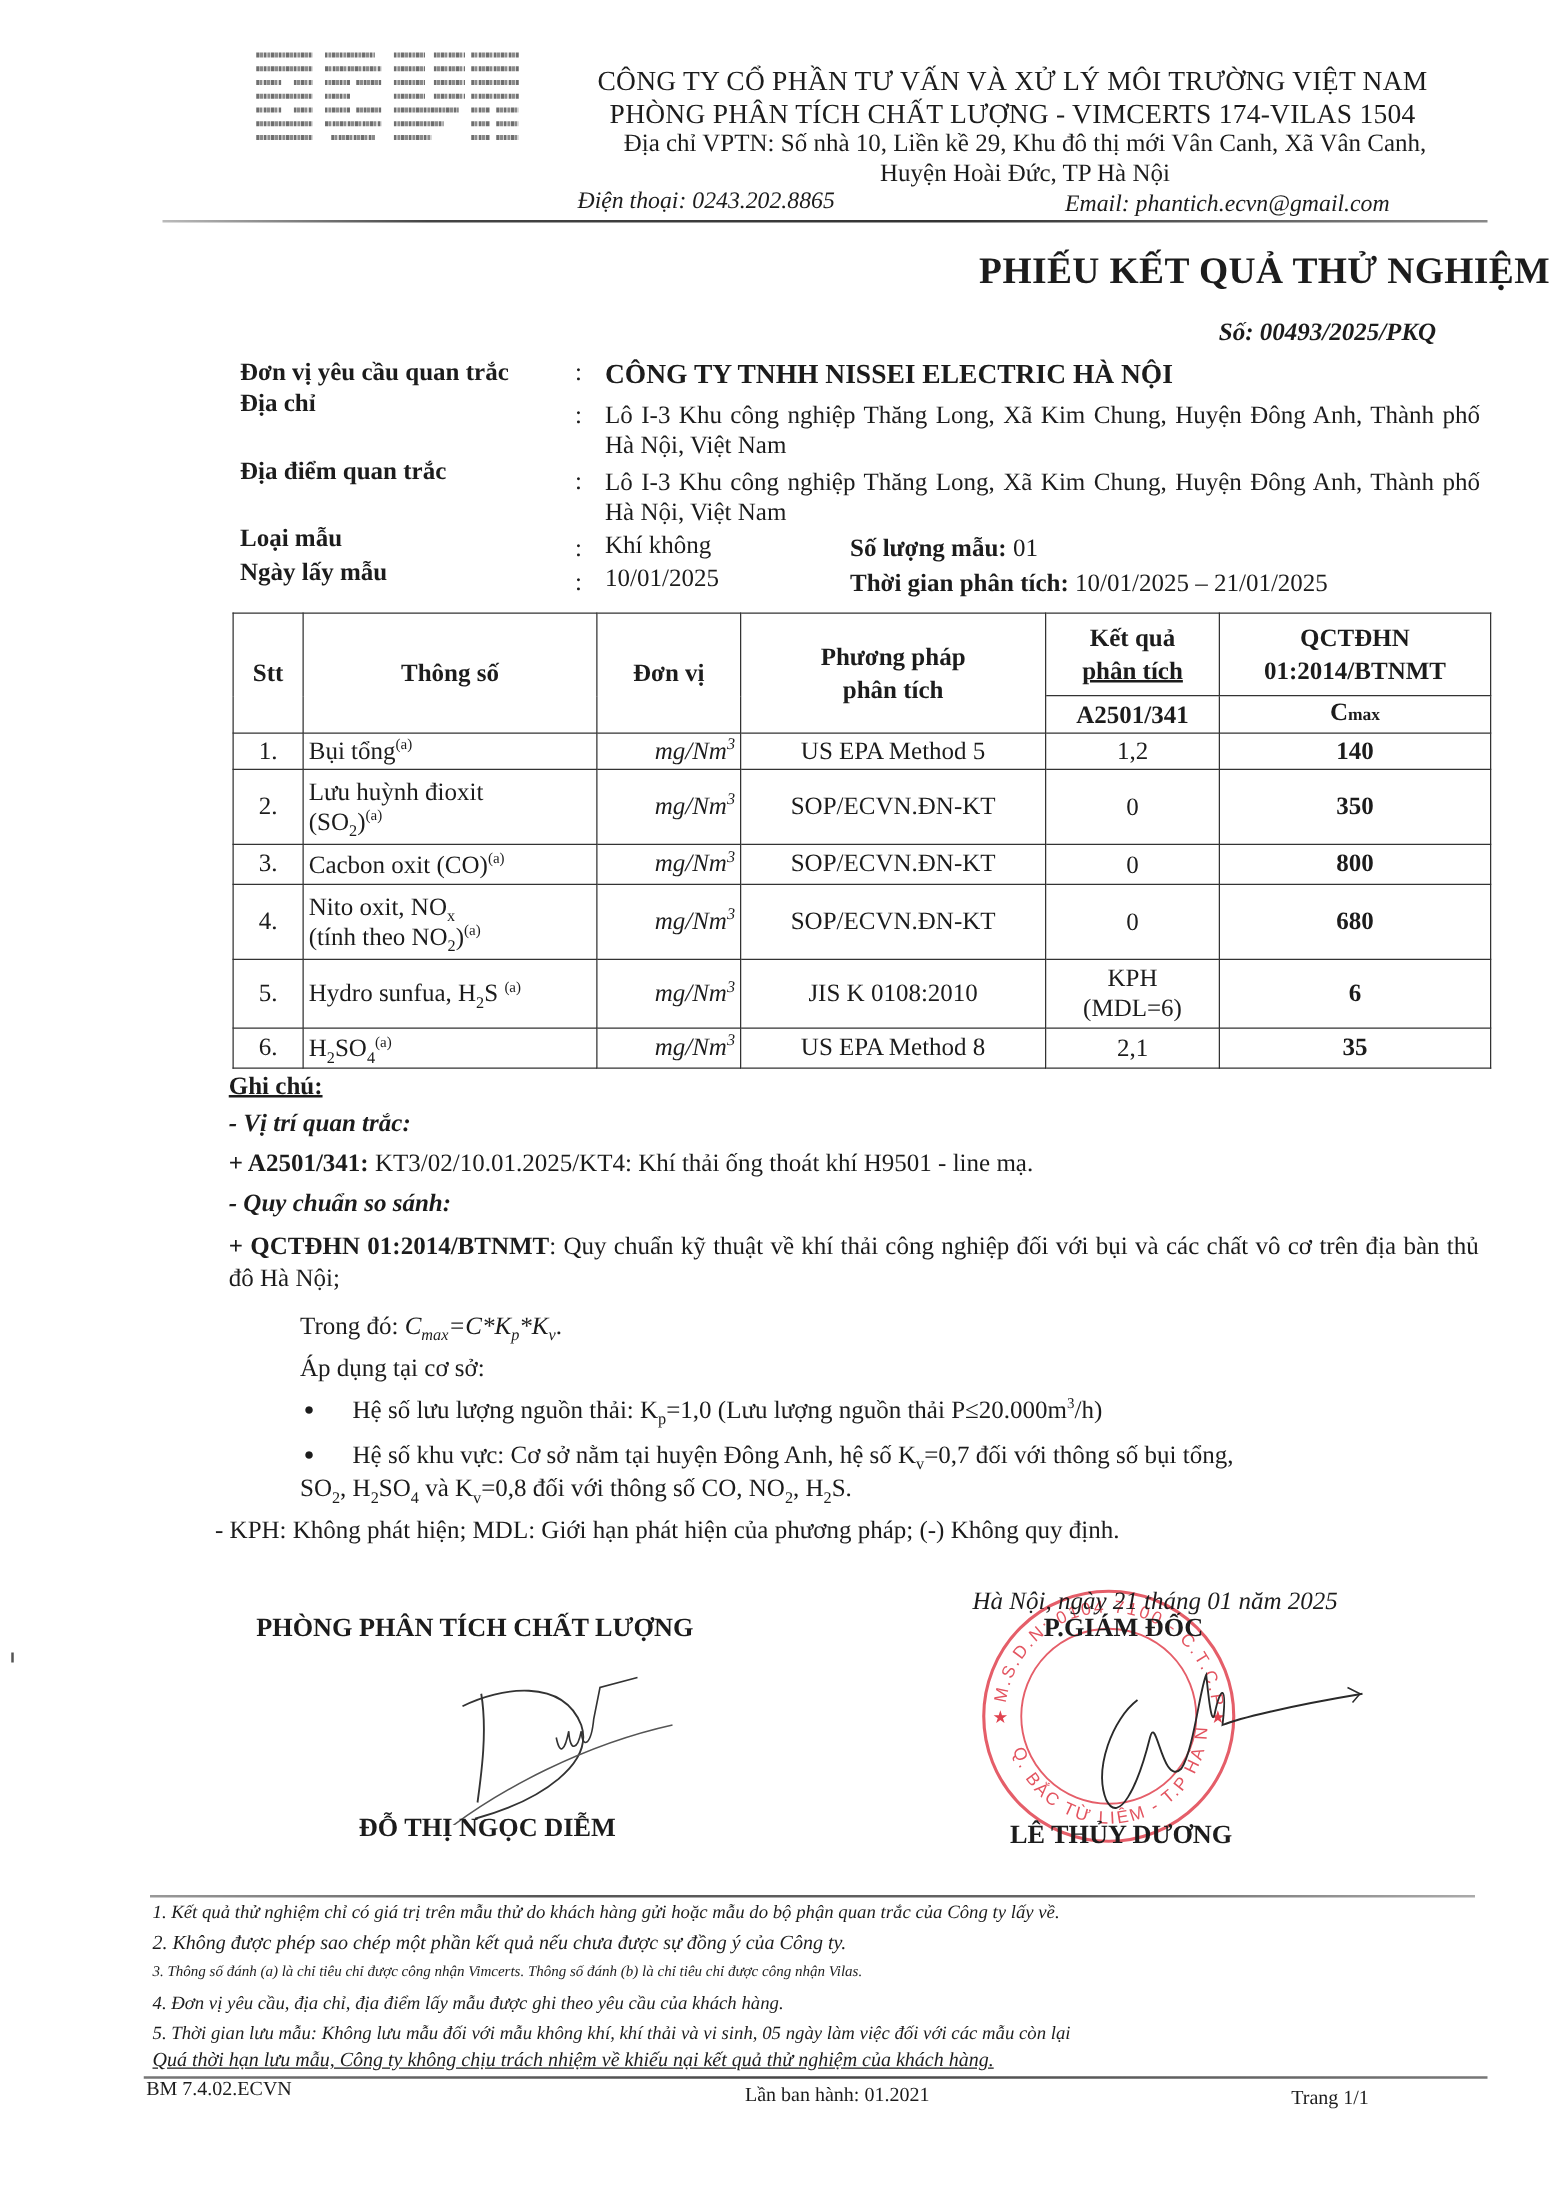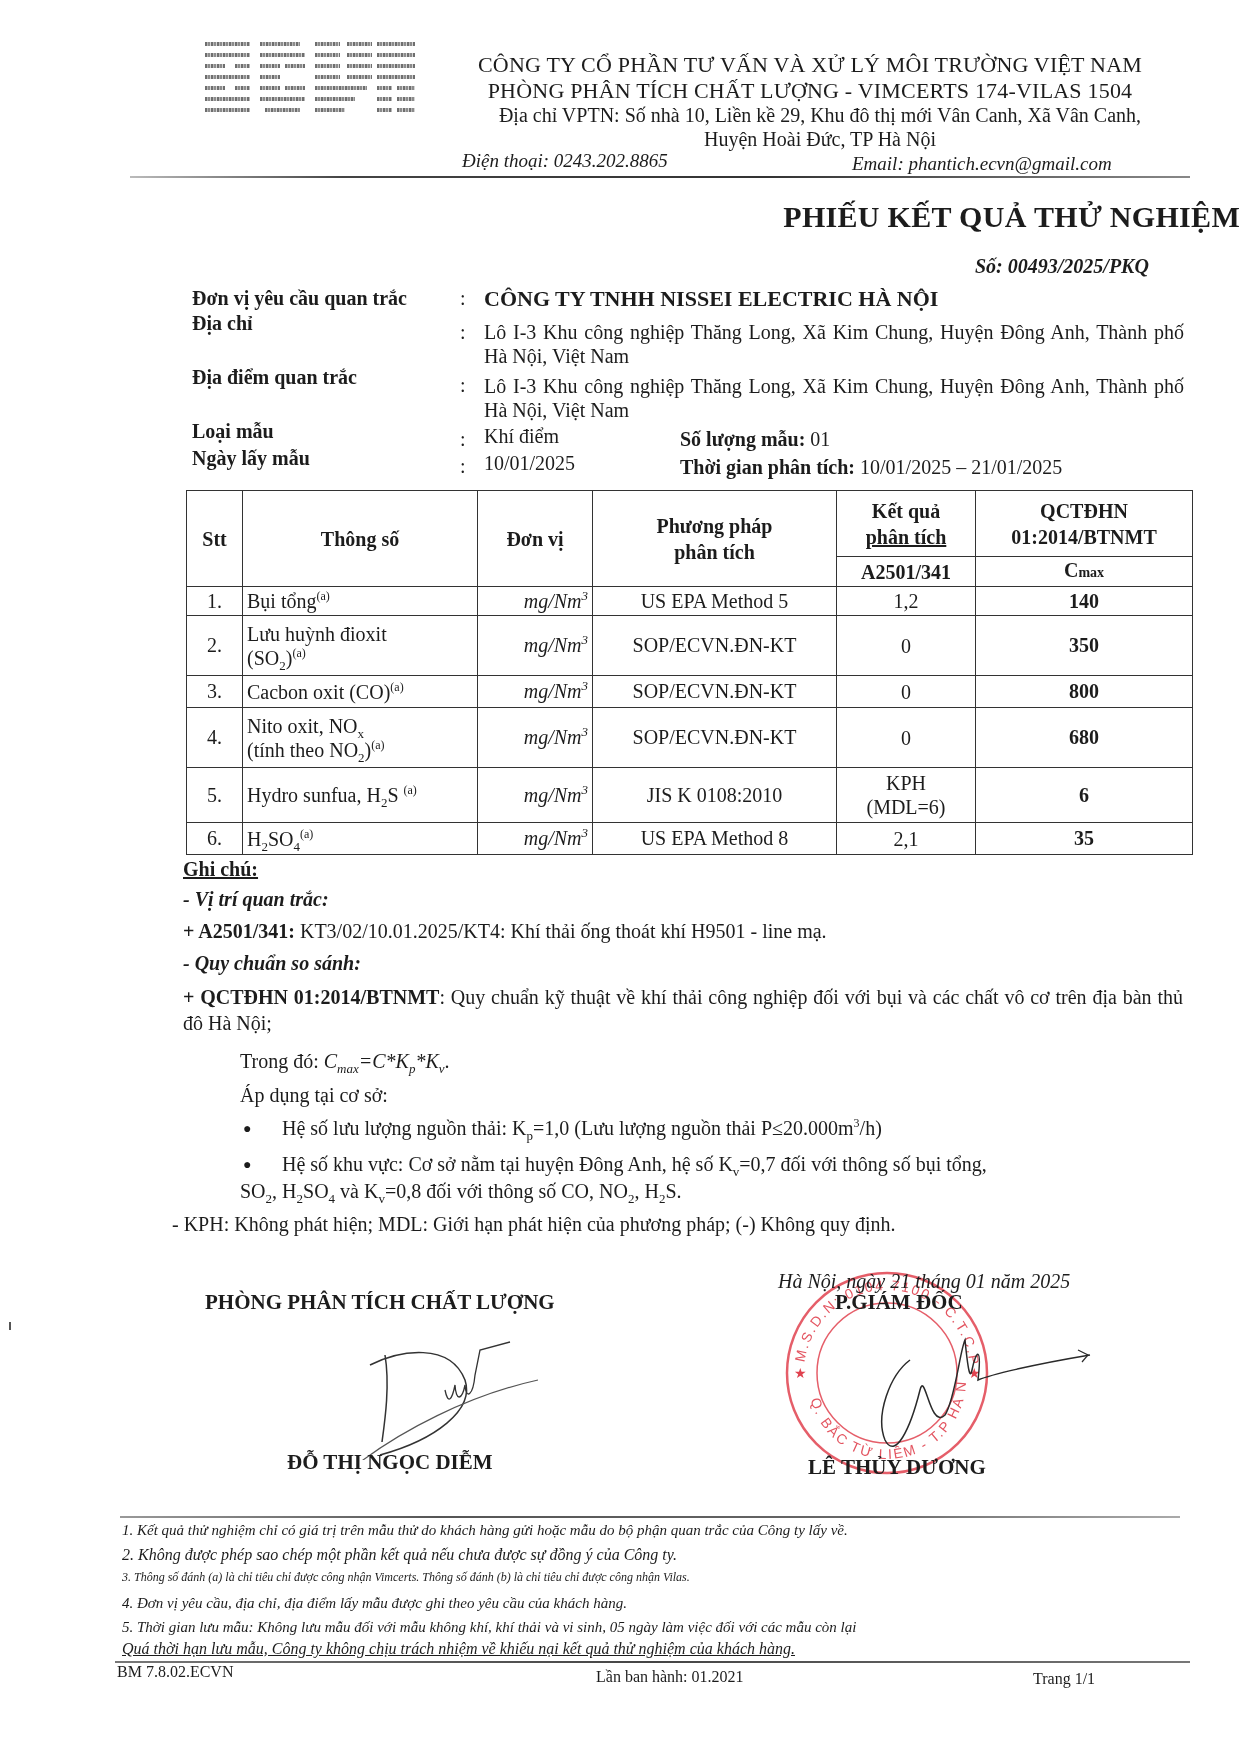--- a/index.html
+++ b/index.html
@@ -128,21 +128,21 @@
 <div class="abs info-label" style="top:312px;">Địa chỉ</div>
 <div class="abs info-colon" style="top:321px;">:</div>
 <div class="abs info-val wrap" style="top:320px;">Lô I-3 Khu công nghiệp Thăng Long, Xã Kim Chung, Huyện Đông Anh, Thành phố Hà Nội, Việt Nam</div>
 
 <div class="abs info-label" style="top:366px;">Địa điểm quan trắc</div>
 <div class="abs info-colon" style="top:374px;">:</div>
 <div class="abs info-val wrap" style="top:374px;">Lô I-3 Khu công nghiệp Thăng Long, Xã Kim Chung, Huyện Đông Anh, Thành phố Hà Nội, Việt Nam</div>
 
 <div class="abs info-label" style="top:420px;">Loại mẫu</div>
 <div class="abs info-colon" style="top:428px;">:</div>
-<div class="abs info-val" style="top:425px;">Khí điểm</div>
+<div class="abs info-val" style="top:425px;">Khí không</div>
 <div class="abs" style="left:680px;top:428px;font-size:20px;">
   <b>Số lượng mẫu:</b>
   <span>01</span>
 </div>
 
 <div class="abs info-label" style="top:447px;">Ngày lấy mẫu</div>
 <div class="abs info-colon" style="top:455px;">:</div>
 <div class="abs info-val" style="top:452px;">10/01/2025</div>
 <div class="abs" style="left:680px;top:456px;font-size:20px;">
   <b>Thời gian phân tích:</b>
@@ -294,17 +294,17 @@
 <div class="abs foot-sep"></div>
 <div id="fnotes">
     <div class="abs fnote" style="top: 1522px;">1. Kết quả thử nghiệm chỉ có giá trị trên mẫu thử do khách hàng gửi hoặc mẫu do bộ phận quan trắc của Công ty lấy về.</div>
     <div class="abs fnote" style="top: 1546px; font-size: 16px;">2. Không được phép sao chép một phần kết quả nếu chưa được sự đồng ý của Công ty.</div>
     <div class="abs fnote" style="top: 1570px; font-size: 12px;">3. Thông số đánh (a) là chỉ tiêu chỉ được công nhận Vimcerts. Thông số đánh (b) là chỉ tiêu chỉ được công nhận Vilas.</div>
     <div class="abs fnote" style="top: 1595px;">4. Đơn vị yêu cầu, địa chỉ, địa điểm lấy mẫu được ghi theo yêu cầu của khách hàng.</div>
     <div class="abs fnote" style="top: 1619px;">5. Thời gian lưu mẫu: Không lưu mẫu đối với mẫu không khí, khí thải và vi sinh, 05 ngày làm việc đối với các mẫu còn lại</div>
     <div class="abs fnote" style="top: 1640px; text-decoration: underline; font-size: 16px;">Quá thời hạn lưu mẫu, Công ty không chịu trách nhiệm về khiếu nại kết quả thử nghiệm của khách hàng.</div>
   </div>
 <div class="abs foot-sep2"></div>
-<div class="abs form-code">BM 7.8.02.ECVN</div>
+<div class="abs form-code">BM 7.4.02.ECVN</div>
 <div class="abs issue">Lần ban hành: 01.2021</div>
 <div class="abs page">Trang 1/1</div>
 
 <div class="abs scanmark"></div>
 
 </body></html>

